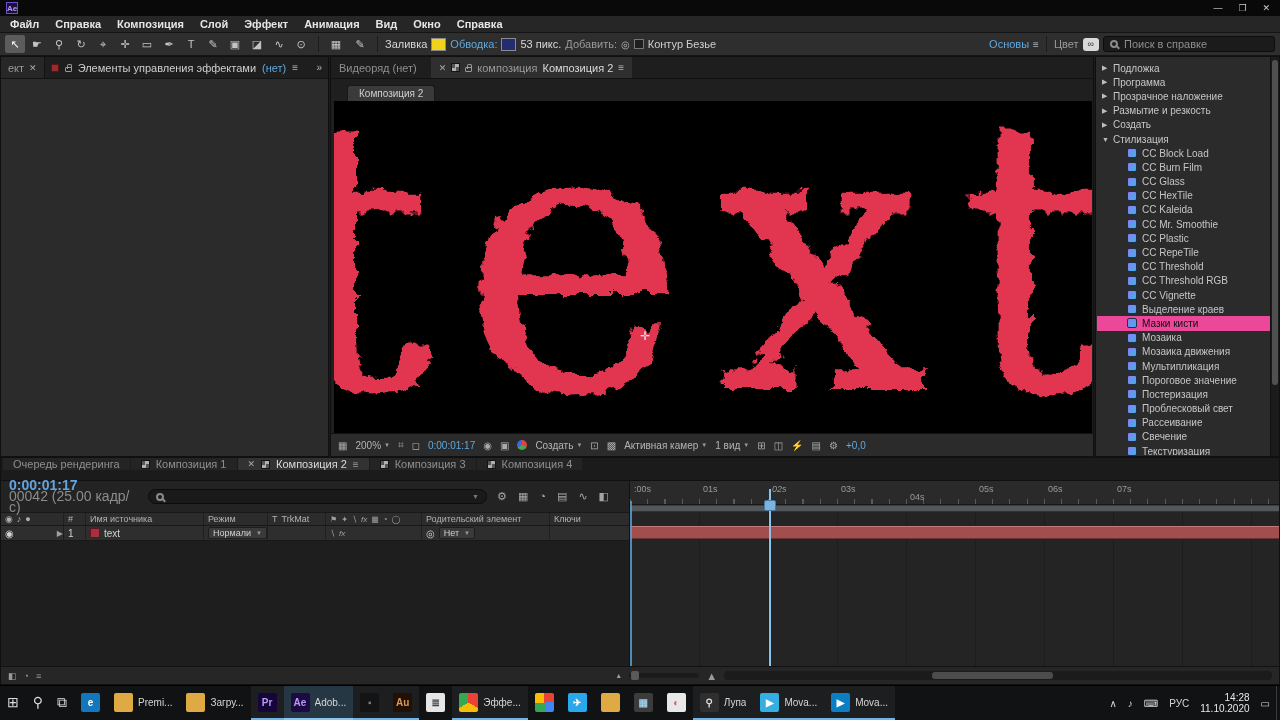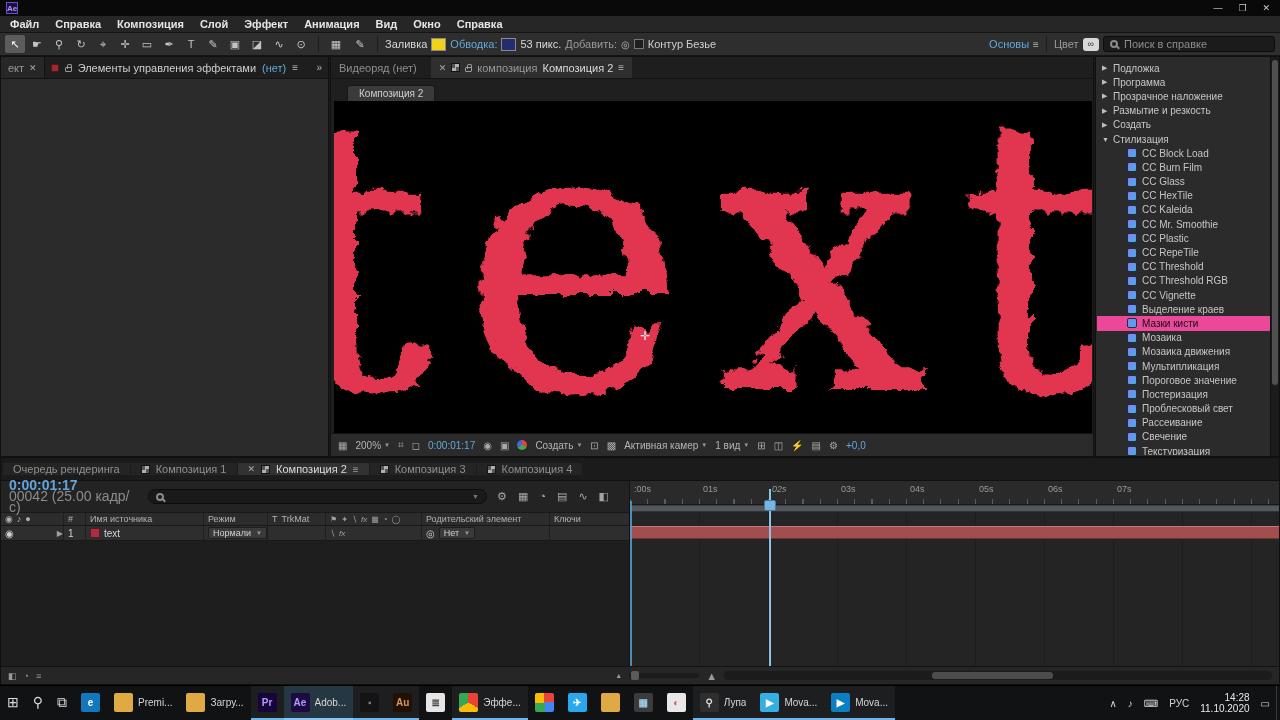--- a/index.html
+++ b/index.html
@@ -51,21 +51,21 @@
 #fx-list{position:absolute;left:1px;top:1px;bottom:1px;right:9px;overflow:hidden;padding-top:3px;background:#2b2b2b}
 .fx-row{height:14.2px;display:flex;align-items:center;padding-left:5px;font-size:10px;color:#c6c6c6;white-space:nowrap}
 .fx-row .tw{width:11px;font-size:7px;color:#bdbdbd;flex:none}
 .fx-row.item{padding-left:19px}
 .fx-ic{width:10px;height:10px;flex:none;border-radius:2px;background:linear-gradient(135deg,#8d7df2,#3fb0e8);margin-right:5px;border:1px solid #1c2f4a}
 .fx-row.selected{background:#ec4899;color:#0d0d0d}
 .fx-scroll{position:absolute;right:0;top:0;bottom:0;width:9px;background:#1b1b1b;border-left:1px solid #101010}
 .fx-thumb{position:absolute;left:1px;right:1px;top:3px;height:325px;background:#505050;border-radius:3px}
 
 #timeline{left:0;top:457px;width:1280px;height:228px;background:#232323}
-#tl-tabs{height:23px;background:#1b1b1b;display:flex;align-items:center;gap:1px;padding-left:2px;border-bottom:1px solid #101010;font-size:11px}
+#tl-tabs{height:23px;background:#1b1b1b;display:flex;align-items:flex-start;gap:1px;padding-left:2px;border-bottom:1px solid #101010;font-size:11px}
 .tl-tab{display:flex;align-items:center;gap:6px;padding:0 10px;color:#8f8f8f;background:#242424}
 .tl-tab.active{background:#323232;color:#dadada}
 .xbtn{color:#a8a8a8;font-size:9px}
 .mbtn{color:#9a9a9a;font-size:10px}
 .tl-left{position:absolute;left:0;top:23px;width:628px;bottom:18px;background:#232323}
 .tl-ctrl{height:31px;display:flex;align-items:center;padding:0 8px;gap:10px}
 .tl-timewrap{line-height:11px}
 .tl-time{color:#62a5dd;font-size:14px;font-weight:bold}
 .tl-frame{font-size:14px;color:#8c8c8c}
 .tl-search{display:flex;align-items:center;gap:6px;background:#1a1a1a;border:1px solid #0c0c0c;border-radius:8px;height:15px;padding:0 7px;color:#777;width:348px}
@@ -502,21 +502,21 @@
   </div>
 
   <div class="tl-right">
     <div class="tl-grid"></div>
     <div class="ruler">
         <div class="tickmarks"></div>
         <span class="tick" style="left: 4px;">:00s</span>
         <span class="tick" style="left: 73px;">01s</span>
         <span class="tick" style="left: 142px; font-style: italic;">02s</span>
         <span class="tick" style="left: 211px;">03s</span>
-        <span class="tick" style="left: 280px;">04s</span>
+        <span class="tick" style="left: 280px; margin-top: 8px;">04s</span>
         <span class="tick" style="left: 349px;">05s</span>
         <span class="tick" style="left: 418px;">06s</span>
         <span class="tick" style="left: 487px;">07s</span>
       </div>
     <div class="workarea"></div>
     <div class="redbar"></div>
     <div class="inedge"></div>
     <div class="playhead"></div>
     <div class="ph-handle"></div>
   </div>

